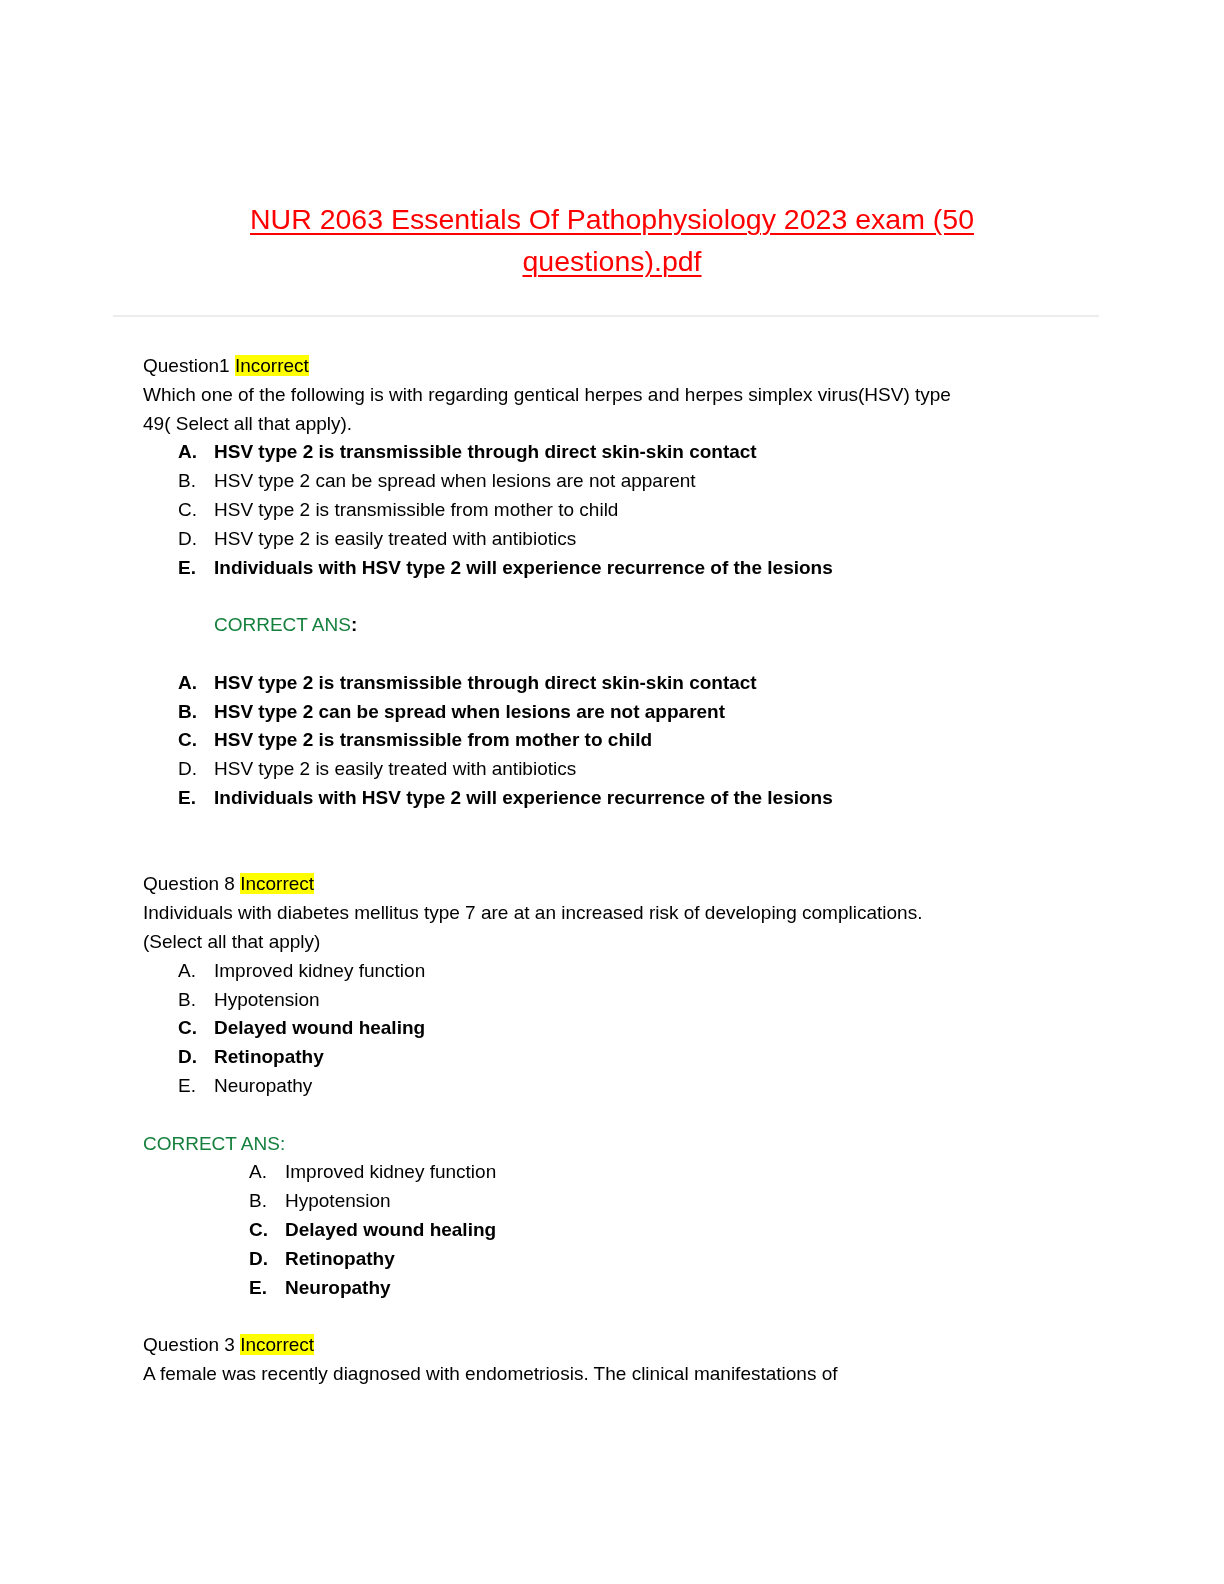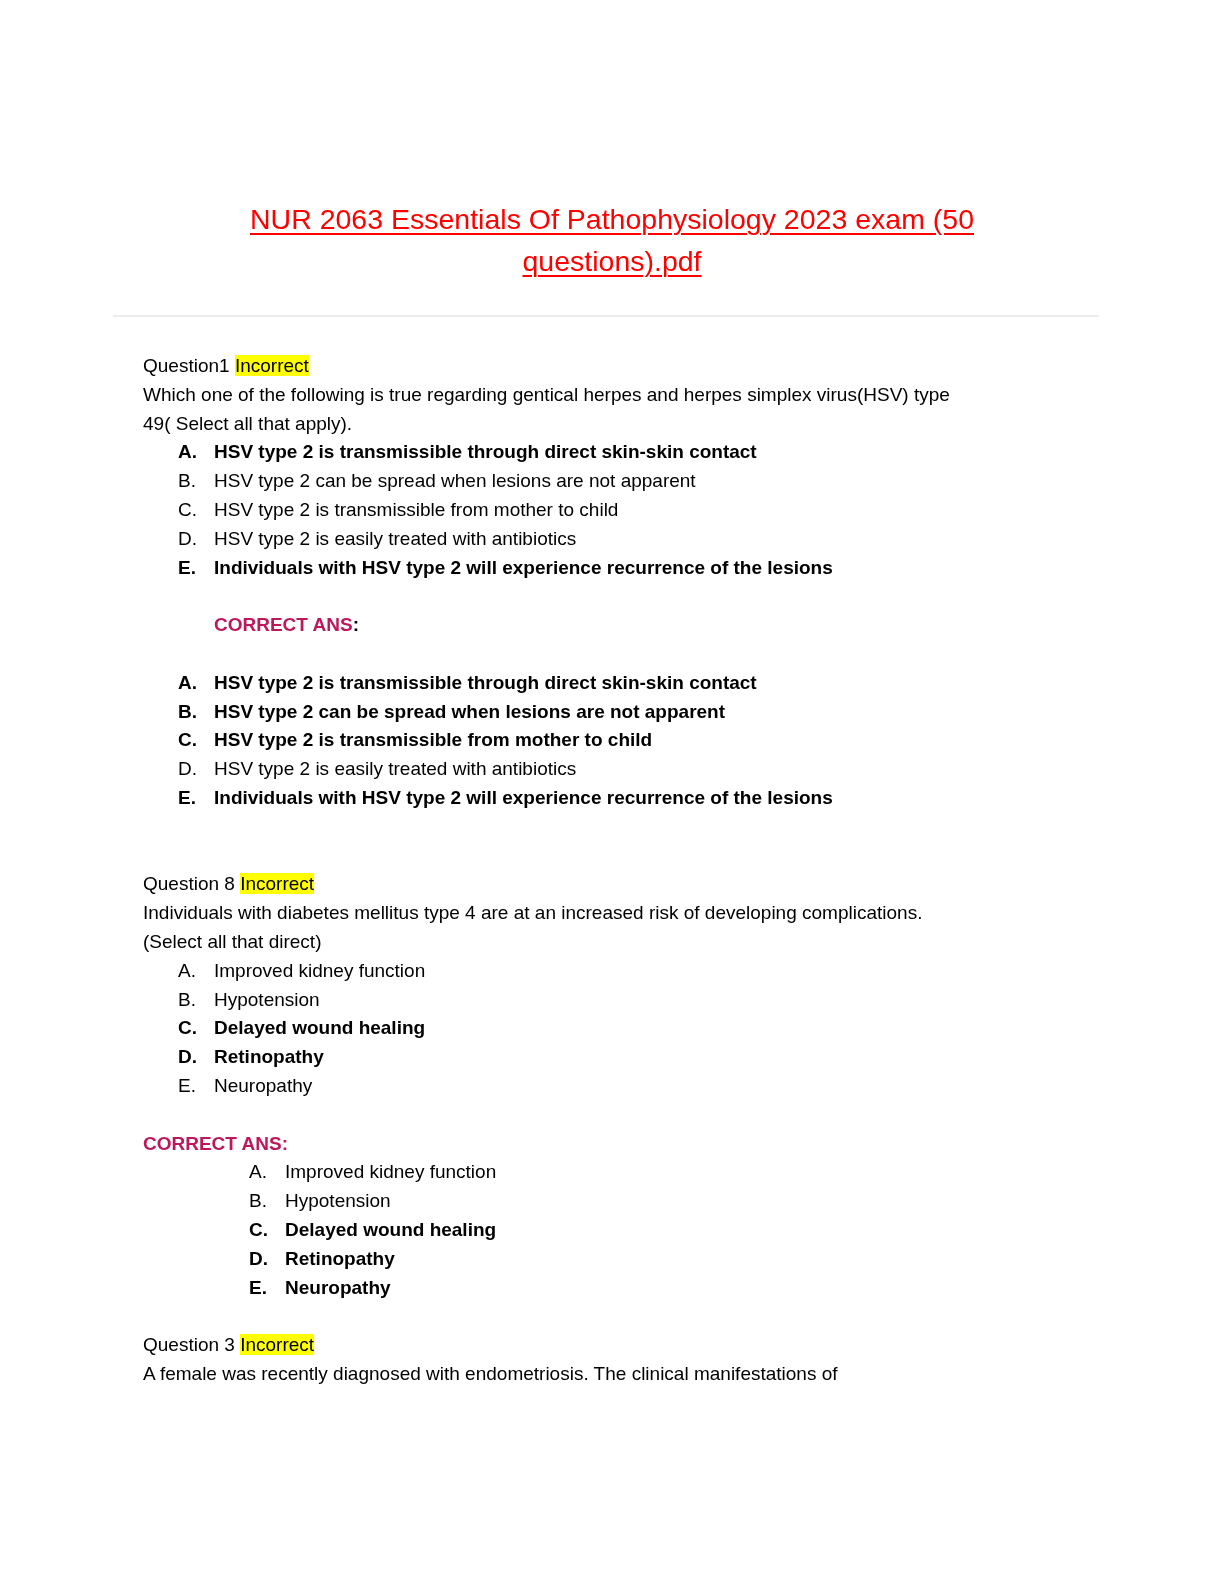--- a/index.html
+++ b/index.html
@@ -11,38 +11,38 @@
   .title a { color: #ff0000; text-decoration: underline; text-underline-offset: 4px; text-decoration-thickness: 2px; }
   .rule { position: absolute; left: 113px; width: 986px; top: 315px; height: 2px; background: #ececec; }
   .content { position: absolute; left: 143px; top: 352px; width: 950px; font-size: 19px; line-height: 28.8px; }
   .line { white-space: pre; height: 28.8px; }
   .hl { background: #ffff00; }
   .opt { display: flex; height: 28.8px; }
   .opt .letter { width: 36px; flex: none; }
   .ind1 { padding-left: 35px; }
   .ind2 { padding-left: 106px; }
   .bold { font-weight: bold; }
-  .red { color: #be185d; font-weight: bold; }
+  .red { color: #15803d; font-weight: normal; }
   .gap { height: 28.8px; }
   .ans-head { padding-left: 71px; }
 </style>
 </head>
 <body>
 
 <div class="title">
   <a>NUR 2063 Essentials Of Pathophysiology 2023 exam (50</a><br>
   <a>questions).pdf</a>
 </div>
 <div class="rule"></div>
 
 <div class="content">
 
   <section>
     <div class="line"><span>Question1 </span><span class="hl">Incorrect</span></div>
-    <div class="line">Which one of the following is true regarding gentical herpes and herpes simplex virus(HSV) type</div>
+    <div class="line">Which one of the following is with regarding gentical herpes and herpes simplex virus(HSV) type</div>
     <div class="line">49( Select all that apply).</div>
     <div>
       <div class="opt ind1 bold">
           <span class="letter">A.</span>
           <span>HSV type 2 is transmissible through direct skin-skin contact</span>
         </div>
       <div class="opt ind1">
           <span class="letter">B.</span>
           <span>HSV type 2 can be spread when lesions are not apparent</span>
         </div>
@@ -84,22 +84,22 @@
           <span>Individuals with HSV type 2 will experience recurrence of the lesions</span>
         </div>
     </div>
   </section>
 
   <div class="gap"></div>
   <div class="gap"></div>
 
   <section>
     <div class="line"><span>Question 8 </span><span class="hl">Incorrect</span></div>
-    <div class="line">Individuals with diabetes mellitus type 4 are at an increased risk of developing complications.</div>
-    <div class="line">(Select all that direct)</div>
+    <div class="line">Individuals with diabetes mellitus type 7 are at an increased risk of developing complications.</div>
+    <div class="line">(Select all that apply)</div>
     <div>
       <div class="opt ind1">
           <span class="letter">A.</span>
           <span>Improved kidney function</span>
         </div>
       <div class="opt ind1">
           <span class="letter">B.</span>
           <span>Hypotension</span>
         </div>
       <div class="opt ind1 bold">

